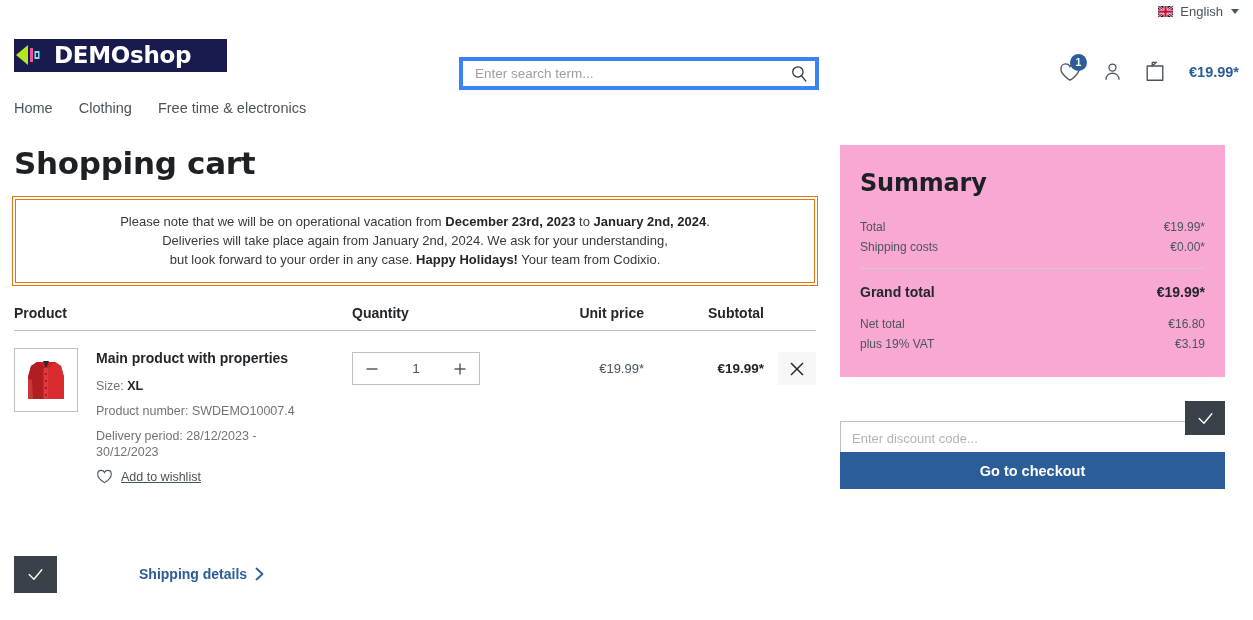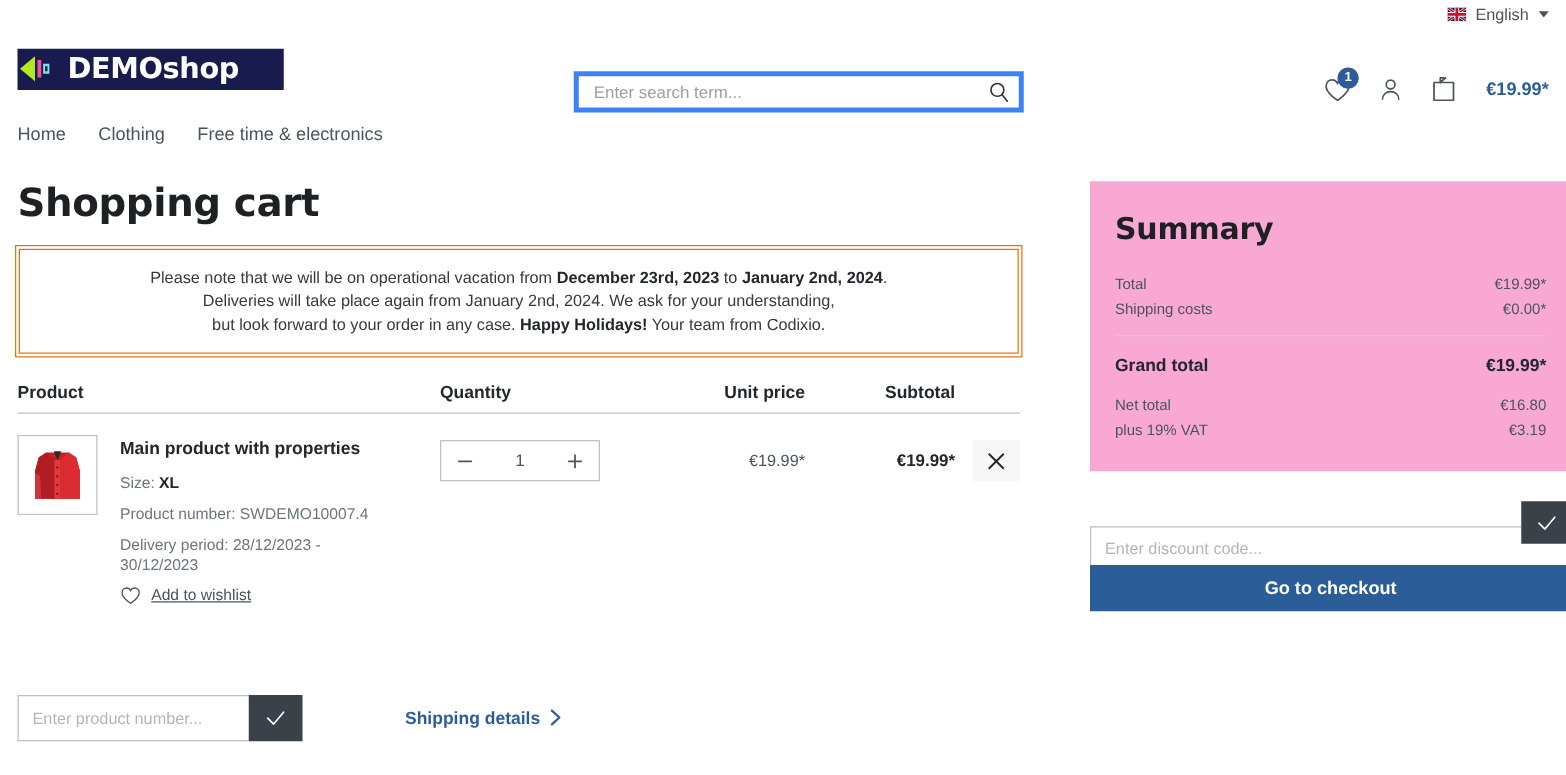--- a/index.html
+++ b/index.html
@@ -154,21 +154,21 @@
     font-size: 14.5px;
     color: #4a545b;
     text-decoration: none;
     cursor: pointer;
   }
 
   
   .main {
     display: flex;
     padding: 0 14px;
-    gap: 56px;
+    gap: 24px;
     align-items: flex-start;
   }
   .col-left { width: 802px; flex: 0 0 802px; }
   .col-right { width: 385px; flex: 0 0 385px; }
 
   .page-title {
     font-size: 31px;
     font-weight: bold;
     color: #1d2124;
     margin: 19px 0 18px 0;
@@ -232,21 +232,21 @@
   .prod-meta {
     font-size: 12.5px;
     color: #6c757d;
     margin-bottom: 9px;
     line-height: 16px;
     max-width: 200px;
   }
   .prod-meta b { color: #22272b; font-weight: bold; }
   .wishlist-link {
     display: flex;
-    align-items: center;
+    align-items: flex-end;
     gap: 8px;
     margin-top: 8px;
     cursor: pointer;
   }
   .wishlist-link span {
     font-size: 12.5px;
     color: #4a545b;
     text-decoration: underline;
   }
 
@@ -575,21 +575,20 @@
           <svg width="16" height="16" viewBox="0 0 16 16">
             <line x1="2" y1="2" x2="14" y2="14" stroke="#22272b" stroke-width="1.5"></line>
             <line x1="14" y1="2" x2="2" y2="14" stroke="#22272b" stroke-width="1.5"></line>
           </svg>
         </button>
       </div>
     </div>
 
     <div class="bottom-actions">
       <div class="inline-form">
-        <input type="text" placeholder="Enter product number..." style="">
         <button class="check-btn">
           <svg width="19" height="19" viewBox="0 0 24 24" fill="none" stroke="#ffffff" stroke-width="1.7">
             <polyline points="4,12 10,18 20,6" stroke-linecap="round" stroke-linejoin="round"></polyline>
           </svg>
         </button>
       </div>
 
       <div class="shipping-details">
         <span>Shipping details</span>
         <svg width="9" height="14" viewBox="0 0 9 14" fill="none" stroke="#2b5d99" stroke-width="1.8">

